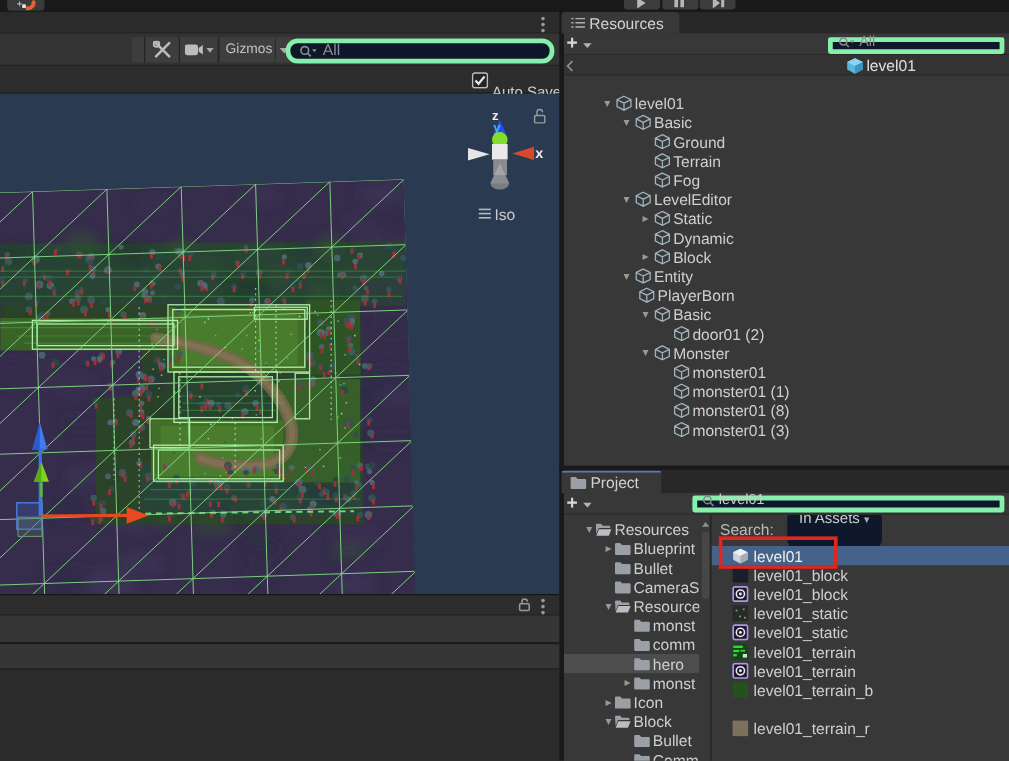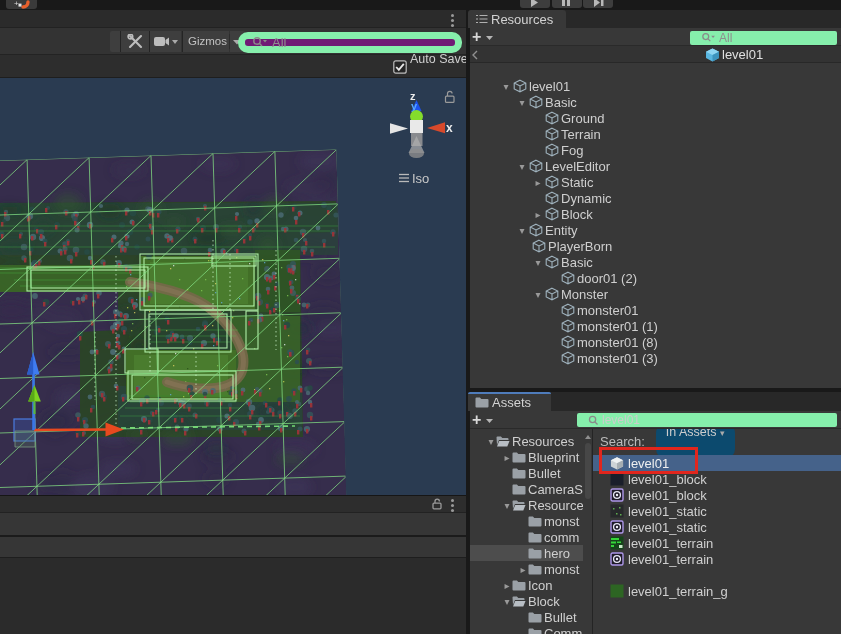--- a/index.html
+++ b/index.html
@@ -1,18 +1,18 @@
 <!DOCTYPE html>
 <html><head><meta charset="utf-8"><style>
 *{margin:0;padding:0;box-sizing:border-box}
 html,body{width:841px;height:634px;overflow:hidden;background:#383838;font-family:"Liberation Sans",sans-serif}
 .abs{position:absolute}
 #root{position:relative;width:841px;height:634px;background:#383838;color:#c8c8c8;font-size:13px}
 .sep{background:#242424}
-.srch{background:#701a75;border:7px solid #86efac;border-radius:2px;color:#888;display:flex;align-items:center}
+.srch{background:#0f172a;border:4px solid #86efac;border-radius:2px;color:#888;display:flex;align-items:flex-end}
 .dots3{width:3px;height:3px;border-radius:50%;background:#999;box-shadow:0 5px 0 #999,0 10px 0 #999}
 .row{position:absolute;left:0;height:16px;display:flex;align-items:center;white-space:nowrap;color:#cfcfcf}
 .arrow{color:#999999;font-size:10px;width:14px;text-align:center;flex:0 0 14px}
 #ptree .arrow{flex:0 0 10px;width:10px}
 .cube{flex:0 0 14px;margin-right:2px}
 </style></head><body>
 <div id="root">
 
 <div class="abs" style="left:0;top:0;width:841px;height:10px;background:#191919"></div>
 <div class="abs" style="left:6px;top:-6px;width:31px;height:15px;background:#3a3a3a;border-radius:3px"></div>
@@ -66,21 +66,21 @@
         <path d="M7.5 7.5 L10 10" stroke="#8a8a8a" stroke-width="1.4"></path>
         <path d="M11 4 l2 2.5 l2 -2.5 Z" fill="#8a8a8a"></path>
       </svg>
   <span style="margin-left:4px;color:#8f8f8f">All</span>
 </div>
 <div class="abs" style="left:0;top:55px;width:466px;height:23px;background:#2d2d2d;border-bottom:1px solid #1e1e1e"></div>
 <svg class="abs" style="left:393px;top:60px" width="14" height="14" viewBox="0 0 14 14">
   <rect x="0.8" y="0.8" width="12.4" height="12.4" rx="2" fill="#252525" stroke="#bdbdbd" stroke-width="1.2"></rect>
   <path d="M3.2 7 L5.8 9.8 L10.8 3.8" stroke="#e8e8e8" stroke-width="1.8" fill="none"></path>
 </svg>
-<div class="abs" style="left:410px;top:52px;color:#cfcfcf;font-size:12.5px">Auto Save</div>
+<div class="abs" style="left:410px;top:70px;color:#cfcfcf;font-size:12.5px">Auto Save</div>
 
 <svg class="abs" id="scene" style="left:0;top:78px" width="466" height="417" viewBox="0 78 466 417">
 <rect x="0" y="78" width="466" height="417" fill="#2a3b51"></rect>
 <clipPath id="gq">
         <polygon points="0,160.5 336.3,149.4 346.2,495 0,495"></polygon>
       </clipPath>
       <filter id="mb" x="-20%" y="-20%" width="140%" height="140%">
         <feGaussianBlur stdDeviation="5"></feGaussianBlur>
       </filter>
 <g clip-path="url(#gq)">
@@ -997,21 +997,21 @@
       </div>
     </div>
 
 <div class="abs" style="left:466px;top:388px;width:375px;height:4px;background:#191919"></div>
 
 <div class="abs" style="left:470px;top:392px;width:371px;height:19px;background:#282828"></div>
 <div class="abs" style="left:468px;top:392px;width:83px;height:19px;background:#383838;border-top:2px solid #4f7cbb;border-radius:2px 2px 0 0"></div>
 <svg class="abs" style="left:475px;top:397px" width="14" height="11" viewBox="0 0 14 11">
       <path d="M0.5 1.5 a1 1 0 0 1 1-1 h3.4 l1.4 1.6 h6.2 a1 1 0 0 1 1 1 v6.4 a1 1 0 0 1 -1 1 h-11 a1 1 0 0 1 -1-1 Z" fill="#9aa0a6"></path>
     </svg>
-<div class="abs" style="left:492px;top:395px;color:#d2d2d2;font-size:13px">Assets</div>
+<div class="abs" style="left:492px;top:395px;color:#d2d2d2;font-size:13px">Project</div>
 <div class="abs" style="left:470px;top:411px;width:371px;height:18px;background:#383838;border-bottom:1px solid #2a2a2a"></div>
 <div class="abs" style="left:472px;top:411px;color:#d8d8d8;font-size:16px;font-weight:bold">+</div>
 <svg class="abs" style="left:485px;top:418px" width="10" height="6">
       <path d="M1 1 l3.5 4 l3.5 -4 Z" fill="#b5b5b5"></path>
     </svg>
 <div class="abs srch" style="left:577px;top:413px;width:260px;height:14px">
   <svg style="margin-left:4px" width="11" height="11" viewBox="0 0 12 12">
         <circle cx="5" cy="5" r="3.4" fill="none" stroke="#8a8a8a" stroke-width="1.4"></circle>
         <path d="M7.6 7.6 L10.4 10.4" stroke="#8a8a8a" stroke-width="1.4"></path>
       </svg>
@@ -1131,21 +1131,21 @@
 <div class="abs" style="left:583px;top:429px;width:9px;height:205px;background:#383838"></div>
 <svg class="abs" style="left:584px;top:433px" width="8" height="8">
       <path d="M1 6 L4 2 L7 6 Z" fill="#8f8f8f"></path>
     </svg>
 <div class="abs" style="left:584.5px;top:443px;width:6px;height:56px;background:#474747;border-radius:3px"></div>
 <div class="abs sep" style="left:592px;top:429px;width:1px;height:205px;background:#242424"></div>
 
 <div class="abs" id="pres" style="left:593px;top:429px;width:248px;height:205px;background:#383838;overflow:hidden">
       <div class="row" style="top:2px;left:7px;height:20px;color:#bbb">
         <span>Search:</span>
-        <span style="margin-left:11px;background:#0c4a6e;border-radius:10px;padding:2px 10px 20px 10px;color:#ccc;font-size:12.5px">In Assets <span style="font-size:9px;color:#aaa">▾</span></span>
+        <span style="margin-left:11px;background:#0f172a;border-radius:10px;padding:2px 10px 20px 10px;color:#ccc;font-size:12.5px">In Assets <span style="font-size:9px;color:#aaa">▾</span></span>
       </div>
 <div class="row" style="top:26px;left:0;width:248px;background:#45628a;color:#efefef;padding-left:17px">
         <svg class="cube" width="15" height="15" viewBox="0 0 15 15">
           <path d="M7.5 0.8 L14 4 V10.6 L7.5 14 L1 10.6 V4 Z" fill="#cdd3d6"></path>
           <path d="M1 4 L7.5 7.3 L14 4 L7.5 0.8 Z" fill="#eef1f2"></path>
           <path d="M7.5 7.3 V14 L14 10.6 V4 Z" fill="#a5adb2"></path>
         </svg>
         <span style="margin-left:2px">level01</span>
       </div>
 <div class="row" style="top:42px;left:0;width:248px;padding-left:17px">
@@ -1196,22 +1196,28 @@
         <span style="margin-left:2px">level01_terrain</span>
       </div>
 <div class="row" style="top:122px;left:0;width:248px;padding-left:17px">
         <svg class="cube" width="14" height="14" viewBox="0 0 14 14">
           <rect x="1" y="1" width="12" height="12" rx="1.5" fill="#1e1a28" stroke="#ad97e8" stroke-width="1.4"></rect>
           <circle cx="7" cy="7" r="3.4" fill="none" stroke="#e9e9f6" stroke-width="1.3"></circle>
           <circle cx="7" cy="7" r="1.2" fill="#f2f2fa"></circle>
         </svg>
         <span style="margin-left:2px">level01_terrain</span>
       </div>
-<div class="row" style="top:154px;left:0;width:248px;padding-left:17px">
-        <svg class="cube" width="14" height="14" viewBox="0 0 14 14">
-          <rect x="0.5" y="0.5" width="13" height="13" fill="#2d6523"></rect>
-        </svg>
-        <span style="margin-left:2px">level01_terrain_g</span>
+<div class="row" style="top:138px;left:0;width:248px;padding-left:17px">
+        <svg class="cube" width="14" height="14" viewBox="0 0 14 14">
+          <rect x="0.5" y="0.5" width="13" height="13" fill="#24511f"></rect>
+        </svg>
+        <span style="margin-left:2px">level01_terrain_b</span>
+      </div>
+<div class="row" style="top:170px;left:0;width:248px;padding-left:17px">
+        <svg class="cube" width="14" height="14" viewBox="0 0 14 14">
+          <rect x="0.5" y="0.5" width="13" height="13" fill="#7d715c"></rect>
+        </svg>
+        <span style="margin-left:2px">level01_terrain_r</span>
       </div>
 <div class="abs" style="left:6px;top:17.5px;width:99px;height:27px;border:3px solid #e1261d"></div>
     </div>
 
 </div>
 
 </body></html>

